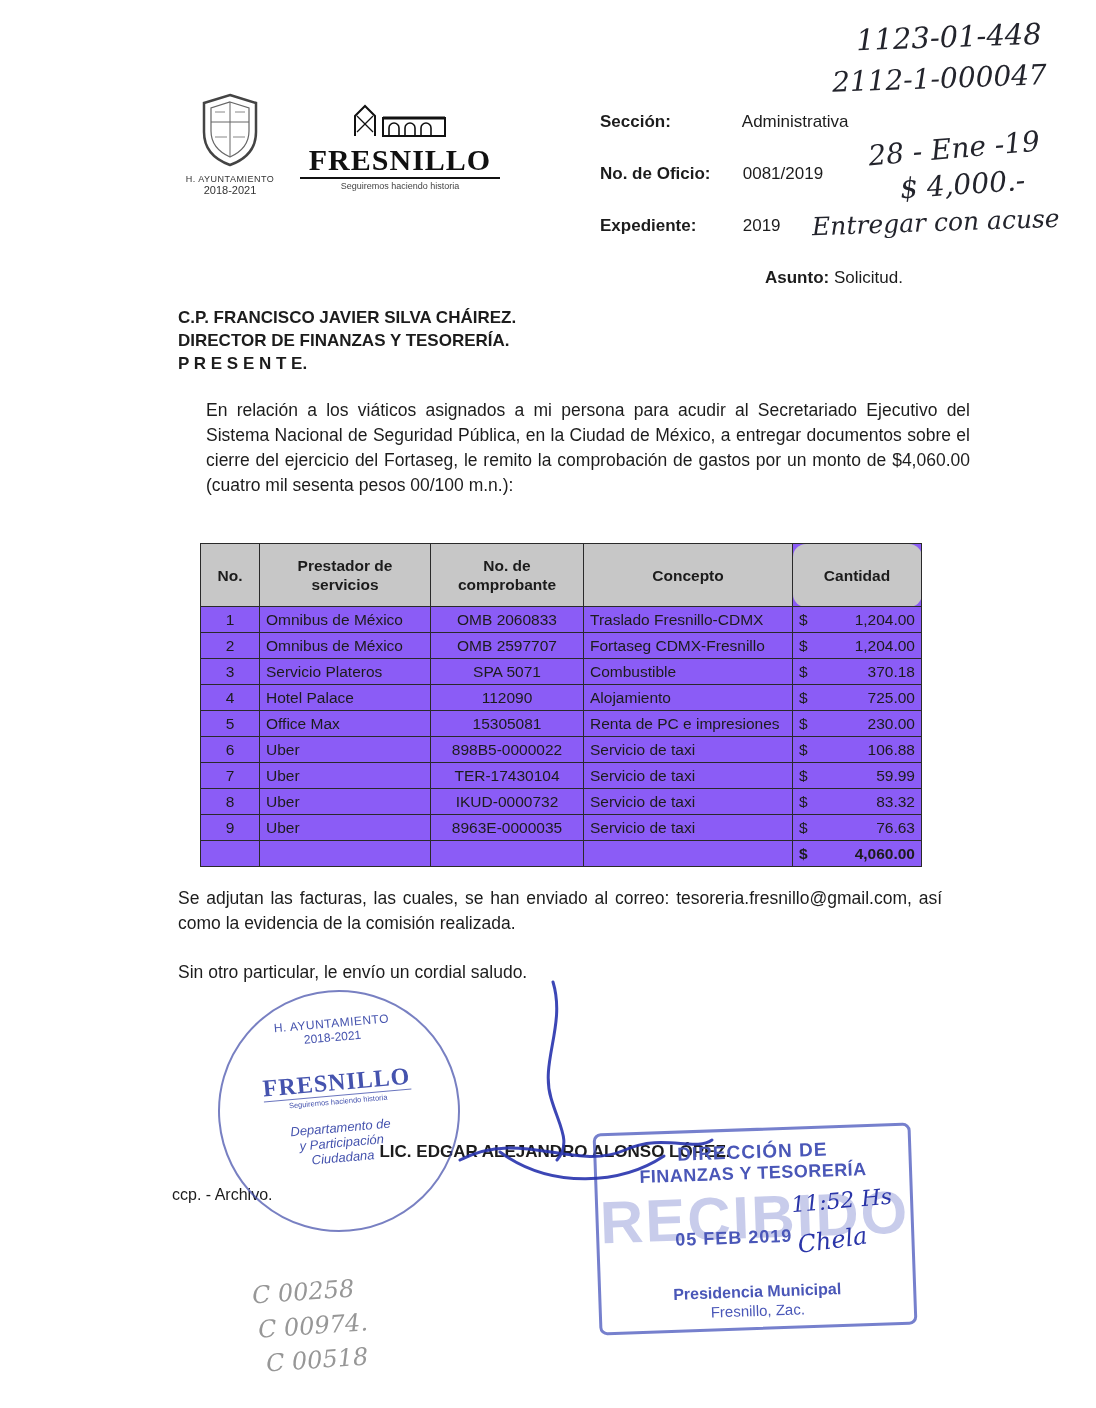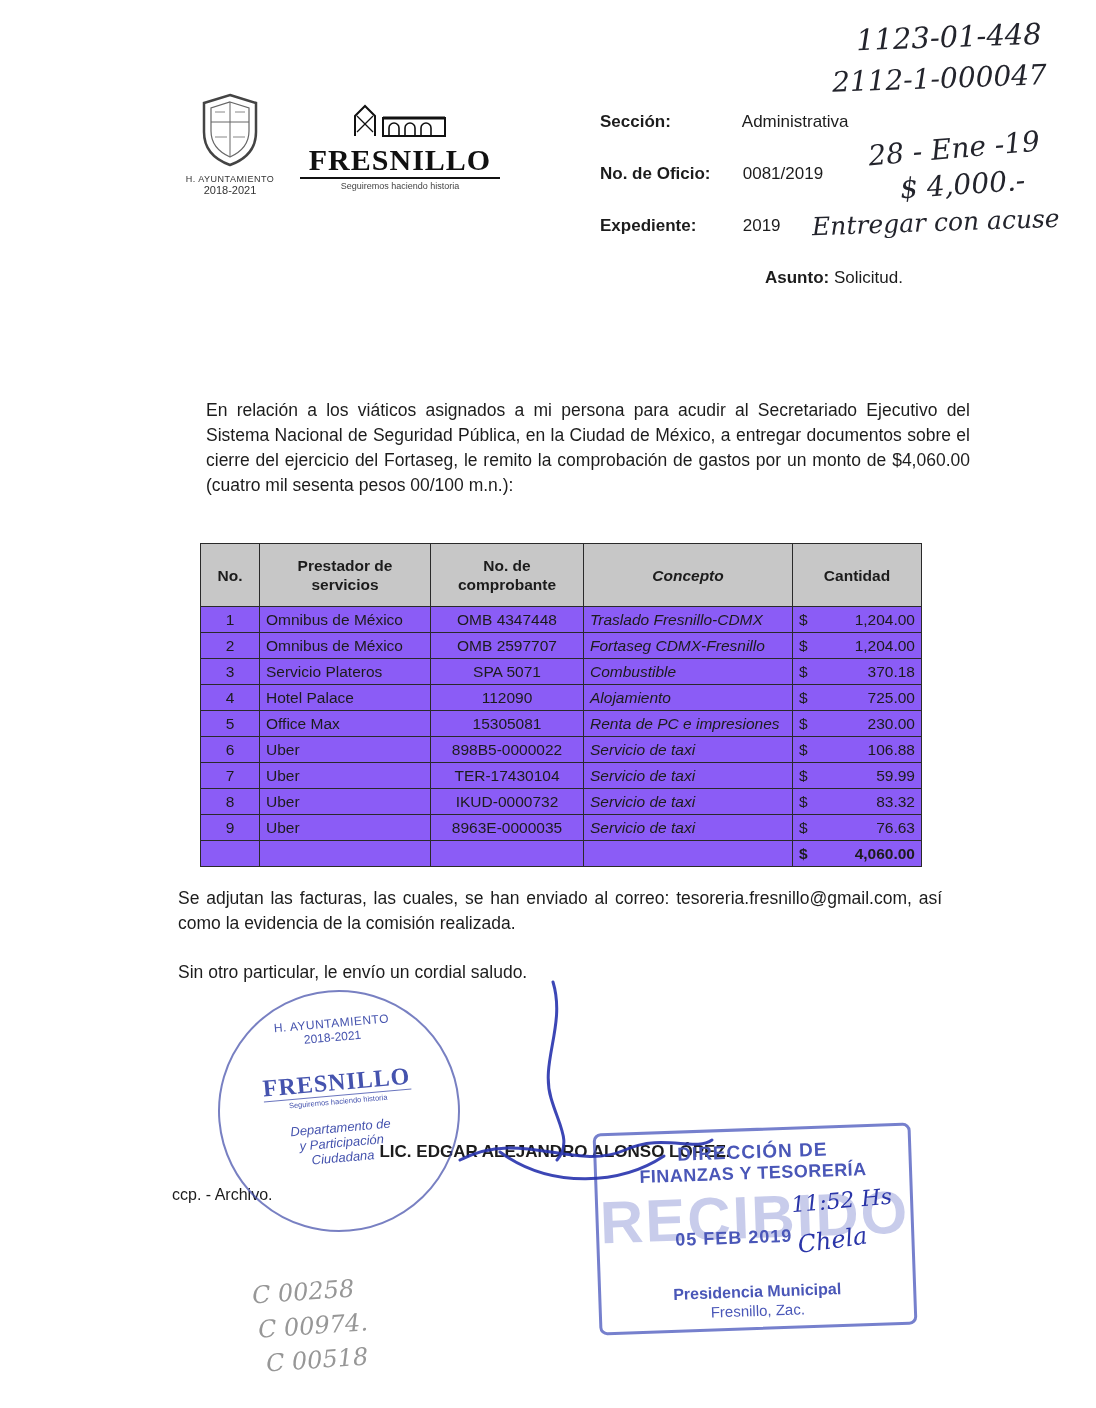--- a/index.html
+++ b/index.html
@@ -32,21 +32,21 @@
   .p3{top:960px; text-align:left;}
   
   .tblwrap{left:200px; top:543px;}
   table.exp{border-collapse:collapse; background:#8b5cf6;}
   table.exp th, table.exp td{border:1.6px solid #2a2a2a; font-size:15.5px; padding:1px 6px;}
   table.exp thead th{background:#c7c7c7; font-weight:bold; height:60px; text-align:center; line-height:19px;}
   table.exp tbody td{height:23px;}
   .c-no{width:46px; text-align:center;}
   .c-prest{width:158px;}
   .c-comp{width:140px; text-align:center;}
-  .c-conc{width:196px;font-style:italic;}
+  .c-conc{width:196px;}
   .c-cant{width:116px;}
   .c-cant .dollar{float:left;}
   .c-cant .amt{float:right;}
   tr.total td{font-weight:bold;}
   
   .closing{left:320px; top:1006px; width:480px; text-align:center; font-size:17px; line-height:26px; font-weight:bold;}
   .signer{left:290px; top:1142px; width:530px; text-align:center; font-weight:bold; font-size:17px;}
   .ccp{left:172px; top:1186px; font-size:16px;}
   
   .rstamp{left:218px; top:990px; width:238px; height:238px; border:2px solid rgba(62,74,168,.7);
@@ -119,39 +119,44 @@
   </div>
 
   <div class="abs hw" style="left:868px; top:132px; font-size:28px; transform:rotate(-5deg);">28 - Ene -19</div>
   <div class="abs hw" style="left:900px; top:168px; font-size:28px; transform:rotate(-4deg);">$ 4,000.-</div>
   <div class="abs hw" style="left:812px; top:208px; font-size:25px; transform:rotate(-2deg);">Entregar con acuse</div>
 
   <div class="abs asunto">
     <span class="lab">Asunto:</span><span> Solicitud.</span>
   </div>
 
+  <div class="abs recipient">
+    <div>C.P. FRANCISCO JAVIER SILVA CHÁIREZ.</div>
+    <div>DIRECTOR DE FINANZAS Y TESORERÍA.</div>
+    <div>P R E S E N T E.</div>
+  </div>
 
   <div class="abs para p1">En relación a los viáticos asignados a mi persona para acudir al Secretariado Ejecutivo del Sistema Nacional de Seguridad Pública, en la Ciudad de México, a entregar documentos sobre el cierre del ejercicio del Fortaseg, le remito la comprobación de gastos por un monto de $4,060.00 (cuatro mil sesenta pesos 00/100 m.n.):</div>
 
   <div class="abs tblwrap">
     <table class="exp">
       <thead>
         <tr>
           <th class="c-no">No.</th>
           <th class="c-prest">Prestador de servicios</th>
           <th class="c-comp">No. de comprobante</th>
           <th class="c-conc">Concepto</th>
-          <th class="c-cant" style="text-align:center;">Cantidad</th>
+          <th class="c-cant" style="text-align:center;border-radius:13px;">Cantidad</th>
         </tr>
       </thead>
       <tbody>
         <tr>
           <td class="c-no">1</td>
           <td class="c-prest">Omnibus de México</td>
-          <td class="c-comp">OMB 4347448</td>
+          <td class="c-comp">OMB 2060833</td>
           <td class="c-conc">Traslado Fresnillo-CDMX</td>
           <td class="c-cant">
               <span class="dollar">$</span>
               <span class="amt">1,204.00</span>
             </td>
         </tr>
         <tr>
           <td class="c-no">2</td>
           <td class="c-prest">Omnibus de México</td>
           <td class="c-comp">OMB 2597707</td>

